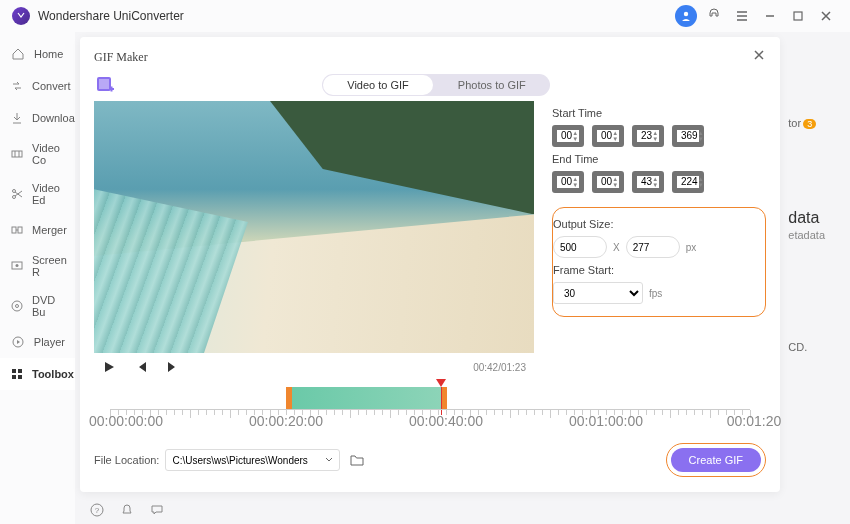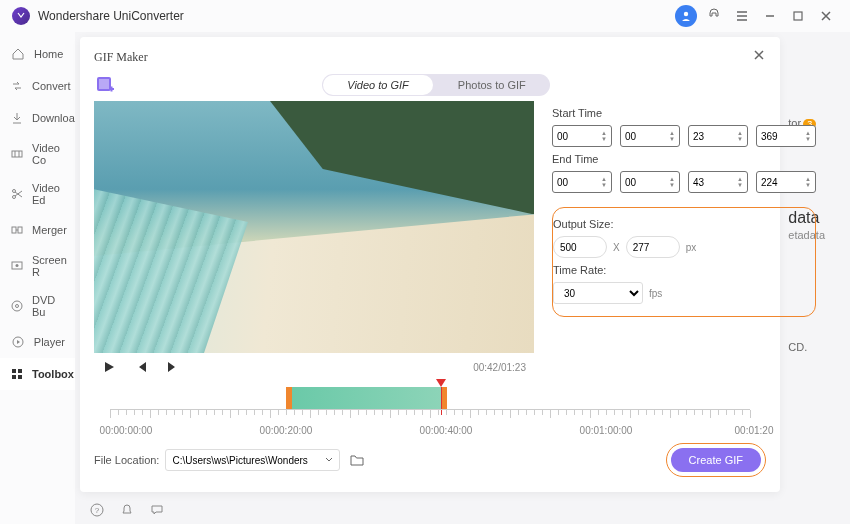--- a/index.html
+++ b/index.html
@@ -30,51 +30,51 @@
 
 .modal { position: absolute; left: 5px; top: 5px; width: 700px; height: 455px; background: #fff; border-radius: 4px; box-shadow: 0 2px 10px rgba(0,0,0,0.06); padding: 10px 14px 12px; }
 .modal-head { display: flex; align-items: center; justify-content: space-between; height: 20px; }
 .modal-title { font-size: 12px; color: #444; font-family: Liberation Serif, serif; }
 .modal-close { cursor: pointer; color: #666; font-size: 16px; }
 
 .modal-toolbar { display: flex; align-items: center; margin-top: 4px; height: 28px; }
 .add-icon { width: 22px; height: 22px; margin-right: 12px; }
 .pill-tabs { margin: 0 auto; background: #e5e2ee; border-radius: 14px; display: flex; height: 22px; overflow: hidden; }
 .pill-tab { padding: 0 24px; font-size: 11px; display: flex; align-items: center; color: #666; cursor: pointer; }
-.pill-tab.active { background: #fff; color: #333; border-radius: 14px; margin: 1px; font-style: italic; }
+.pill-tab.active { background: #fff; color: #333; border-radius: 14px; margin: 1px; }
 
 .workarea { display: flex; margin-top: 2px; }
 .video-col { width: 440px; }
 .preview { width: 440px; height: 252px; background: linear-gradient(180deg, #7fb8c4 0%, #5a9eb0 35%, #c8d4b8 55%, #e8e4d0 100%); position: relative; overflow: hidden; }
 .preview .forest { position: absolute; top: 0; right: 0; width: 60%; height: 45%; background: #3a5a3e; clip-path: polygon(0 0, 100% 0, 100% 100%, 20% 60%); }
 .preview .beach { position: absolute; bottom: 0; left: 0; right: 0; height: 55%; background: linear-gradient(95deg, #d4e8e0 0%, #f0e8d4 40%, #e8dcc0 100%); clip-path: polygon(0 30%, 100% 0, 100% 100%, 0 100%); }
 .preview .water { position: absolute; bottom: 0; left: 0; width: 50%; height: 65%; background: repeating-linear-gradient(110deg, #88ccc8 0px, #a8dcd8 8px, #78bcb8 16px); opacity: 0.85; clip-path: polygon(0 0, 70% 20%, 50% 100%, 0 100%); }
 
 .controls { display: flex; align-items: center; height: 28px; padding: 0 8px; gap: 18px; }
 .ctrlbtn { cursor: pointer; color: #333; display: flex; align-items: center; }
 .timecode { margin-left: auto; font-size: 10px; color: #888; }
 
 .settings-col { flex: 1; padding-left: 18px; }
 .field-label { font-size: 11px; color: #444; margin-top: 6px; margin-bottom: 6px; }
 .spin-row { display: flex; gap: 8px; }
-.spinbox { width: 60px; height: 22px; border: 1px solid #737373; border-radius: 3px; display: flex; align-items: center; padding: 0 4px; font-size: 10px; position: relative; background: #fff; }
+.spinbox { width: 32px; height: 22px; border: 5px solid #737373; border-radius: 3px; display: flex; padding: 0 4px; font-size: 10px; position: relative; background: #fff; }
 .spinbox .val { flex: 1; }
 .spinbox .arrows { display: flex; flex-direction: column; font-size: 6px; color: #888; line-height: 6px; }
 
 .highlight-box { border: 1.5px solid #f0862e; border-radius: 12px; padding: 10px 0 12px; margin-top: 14px; }
 .size-row { display: flex; align-items: center; gap: 6px; margin-top: 4px; }
 .txtinput { width: 54px; height: 22px; border: 1px solid #ddd; border-radius: 11px; font-size: 10px; padding: 0 6px; }
 .sel { width: 90px; height: 22px; border: 1px solid #ddd; border-radius: 3px; font-size: 10px; padding: 0 6px; background: #fff; }
 .unit { font-size: 10px; color: #888; }
 
 .timeline { margin-top: 6px; position: relative; height: 48px; }
 .ruler { position: absolute; top: 22px; left: 16px; right: 16px; height: 14px; border-top: 1px solid #ccc; }
 .tick { position: absolute; top: 0; width: 1px; height: 5px; background: #ccc; }
 .tick.major { height: 8px; }
-.tlabel { position: absolute; top: 38px; font-size: 10px; color: #888; transform: translateX(-50%); }
+.tlabel { position: absolute; top: 26px; font-size: 14px; color: #888; transform: translateX(-50%); }
 .range-sel { position: absolute; top: 0; height: 22px; background: linear-gradient(90deg, #6ac9a8, #8dd4b8); left: 195px; width: 155px; }
 .handle { position: absolute; top: 0; width: 6px; height: 22px; background: #f0862e; cursor: ew-resize; }
 .handle.left { left: 192px; }
 .handle.right { left: 347px; }
 .playhead { position: absolute; top: -8px; left: 347px; }
 .playhead-mark { width: 0; height: 0; border-left: 5px solid transparent; border-right: 5px solid transparent; border-top: 8px solid #e03030; margin-left: -5px; }
 .playhead-line { width: 1px; height: 28px; background: #e03030; margin-left: -0.5px; }
 
 .bottom-row { display: flex; align-items: center; margin-top: 8px; gap: 6px; }
 .floc-label { font-size: 11px; color: #555; }
@@ -354,21 +354,21 @@
           </div>
 
           <div class="highlight-box">
             <div class="field-label" style="margin-top:0">Output Size:</div>
             <div class="size-row">
               <input class="txtinput" value="500" style="">
               <span class="unit">X</span>
               <input class="txtinput" value="277" style="">
               <span class="unit">px</span>
             </div>
-            <div class="field-label">Time Rate:</div>
+            <div class="field-label">Frame Start:</div>
             <div class="size-row">
               <select class="sel"><option>30</option></select>
               <span class="unit">fps</span>
             </div>
           </div>
         </div>
       </div>
 
       <div class="timeline">
         <div class="range-sel"></div>

